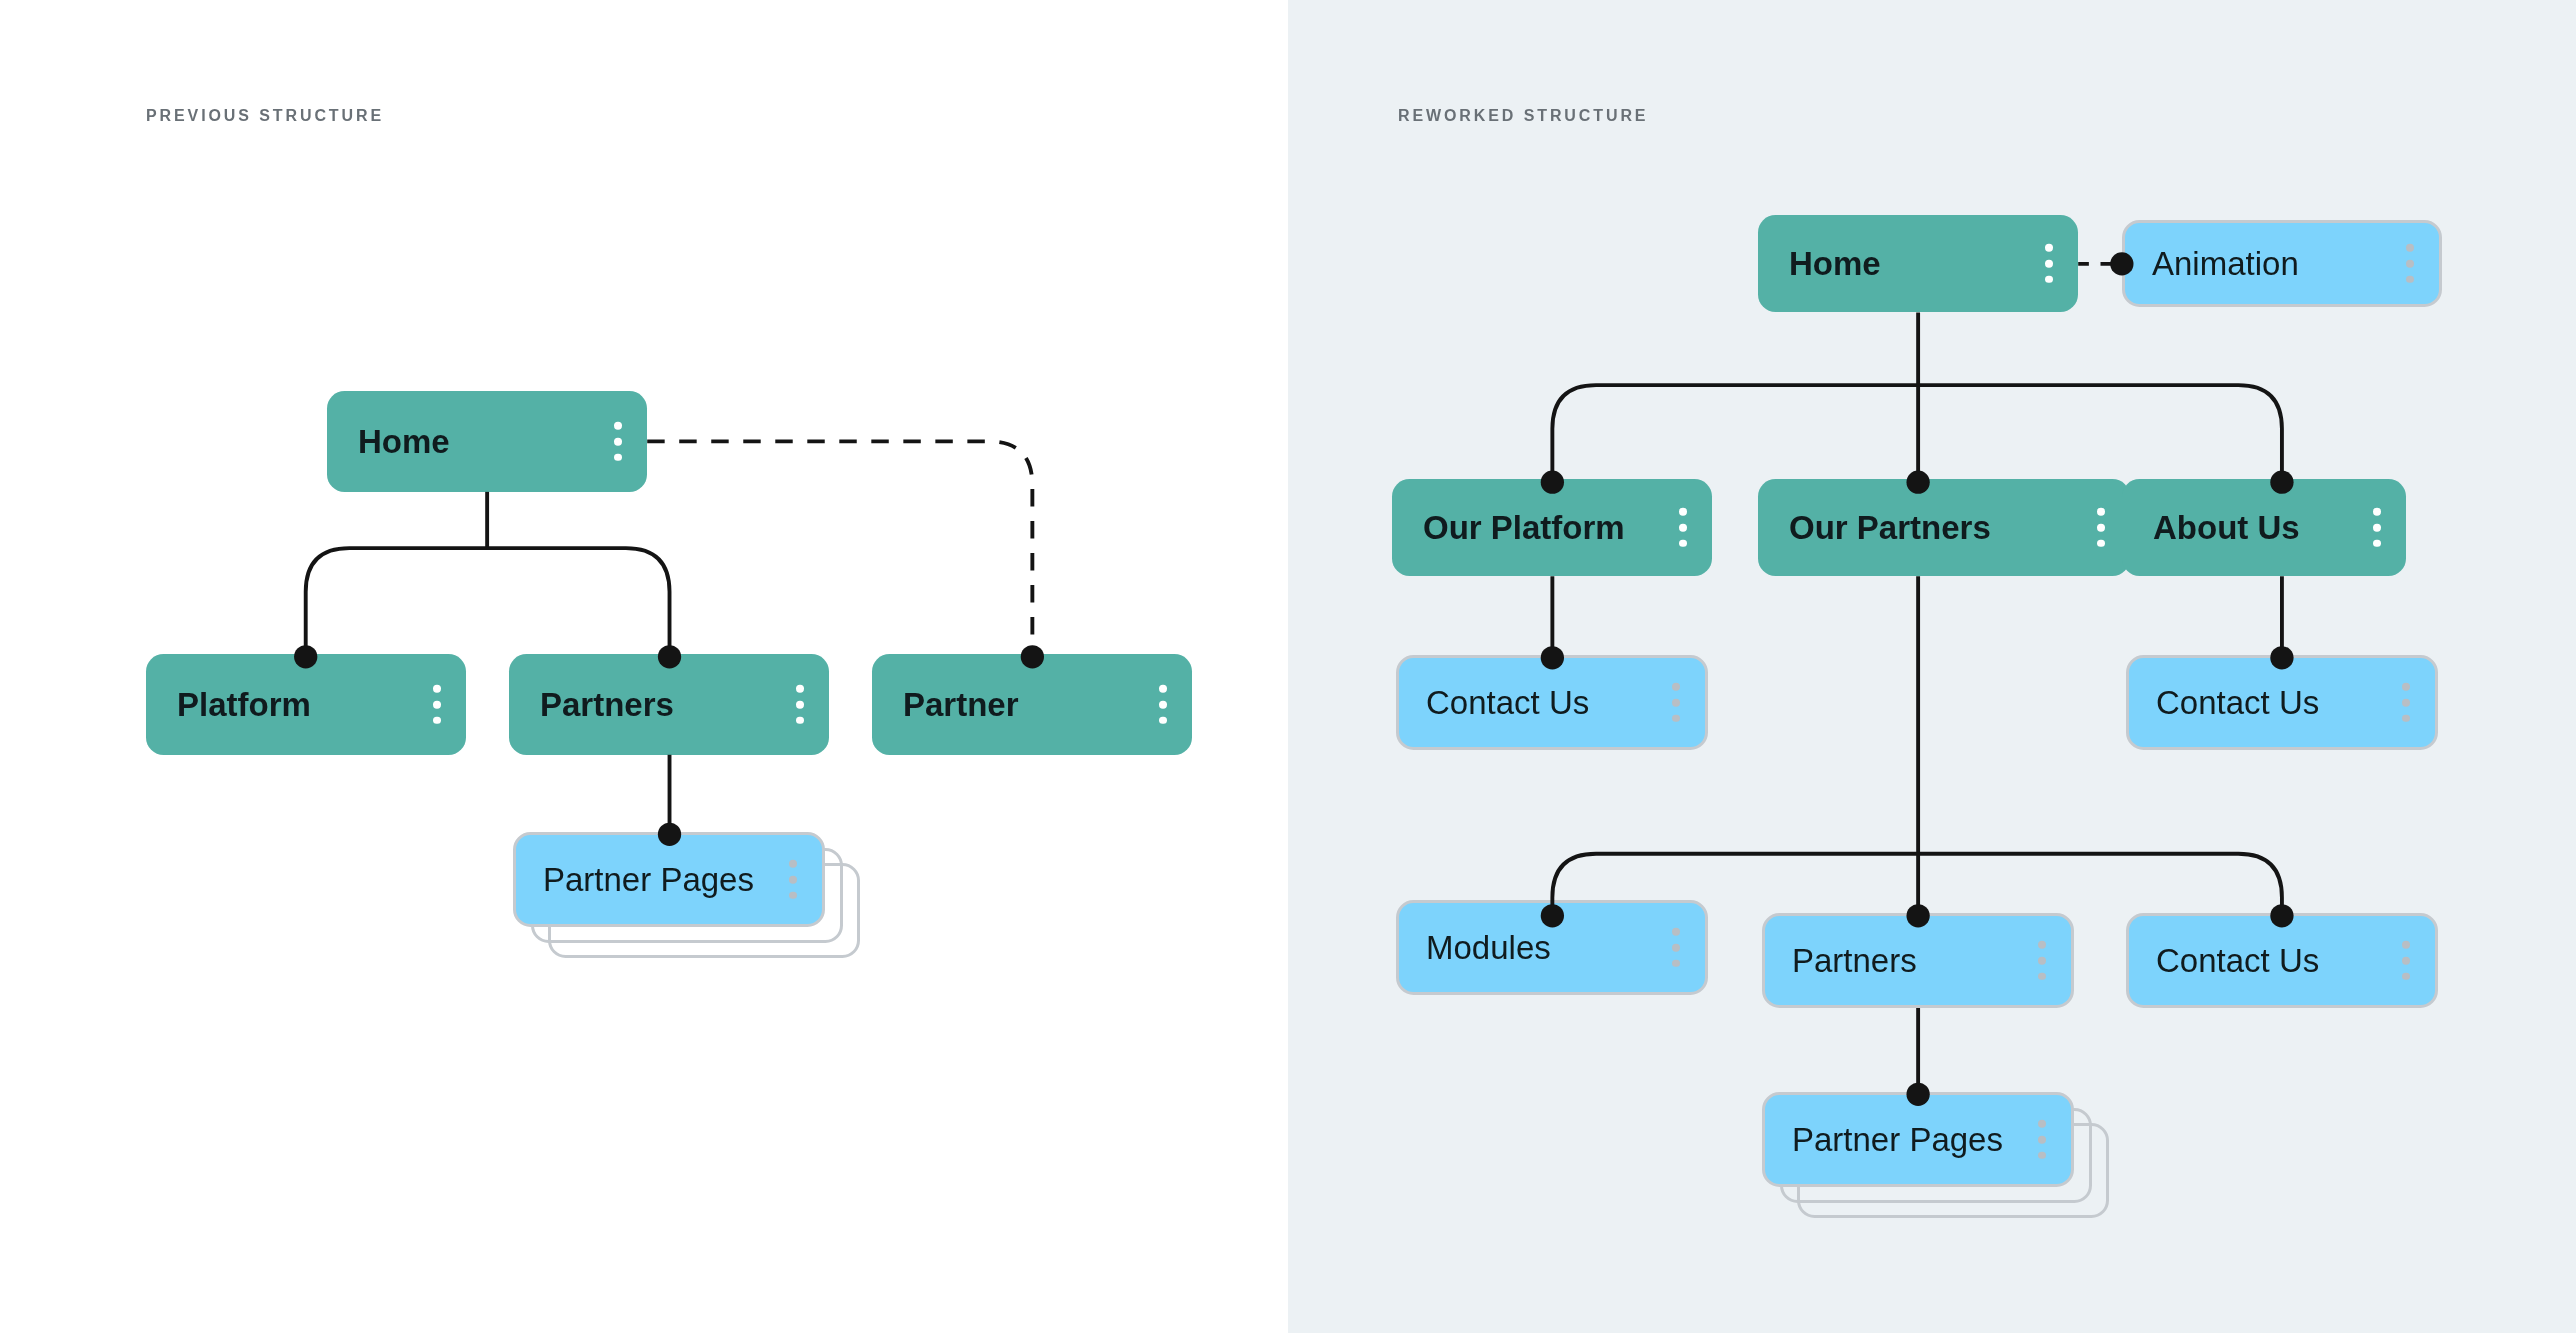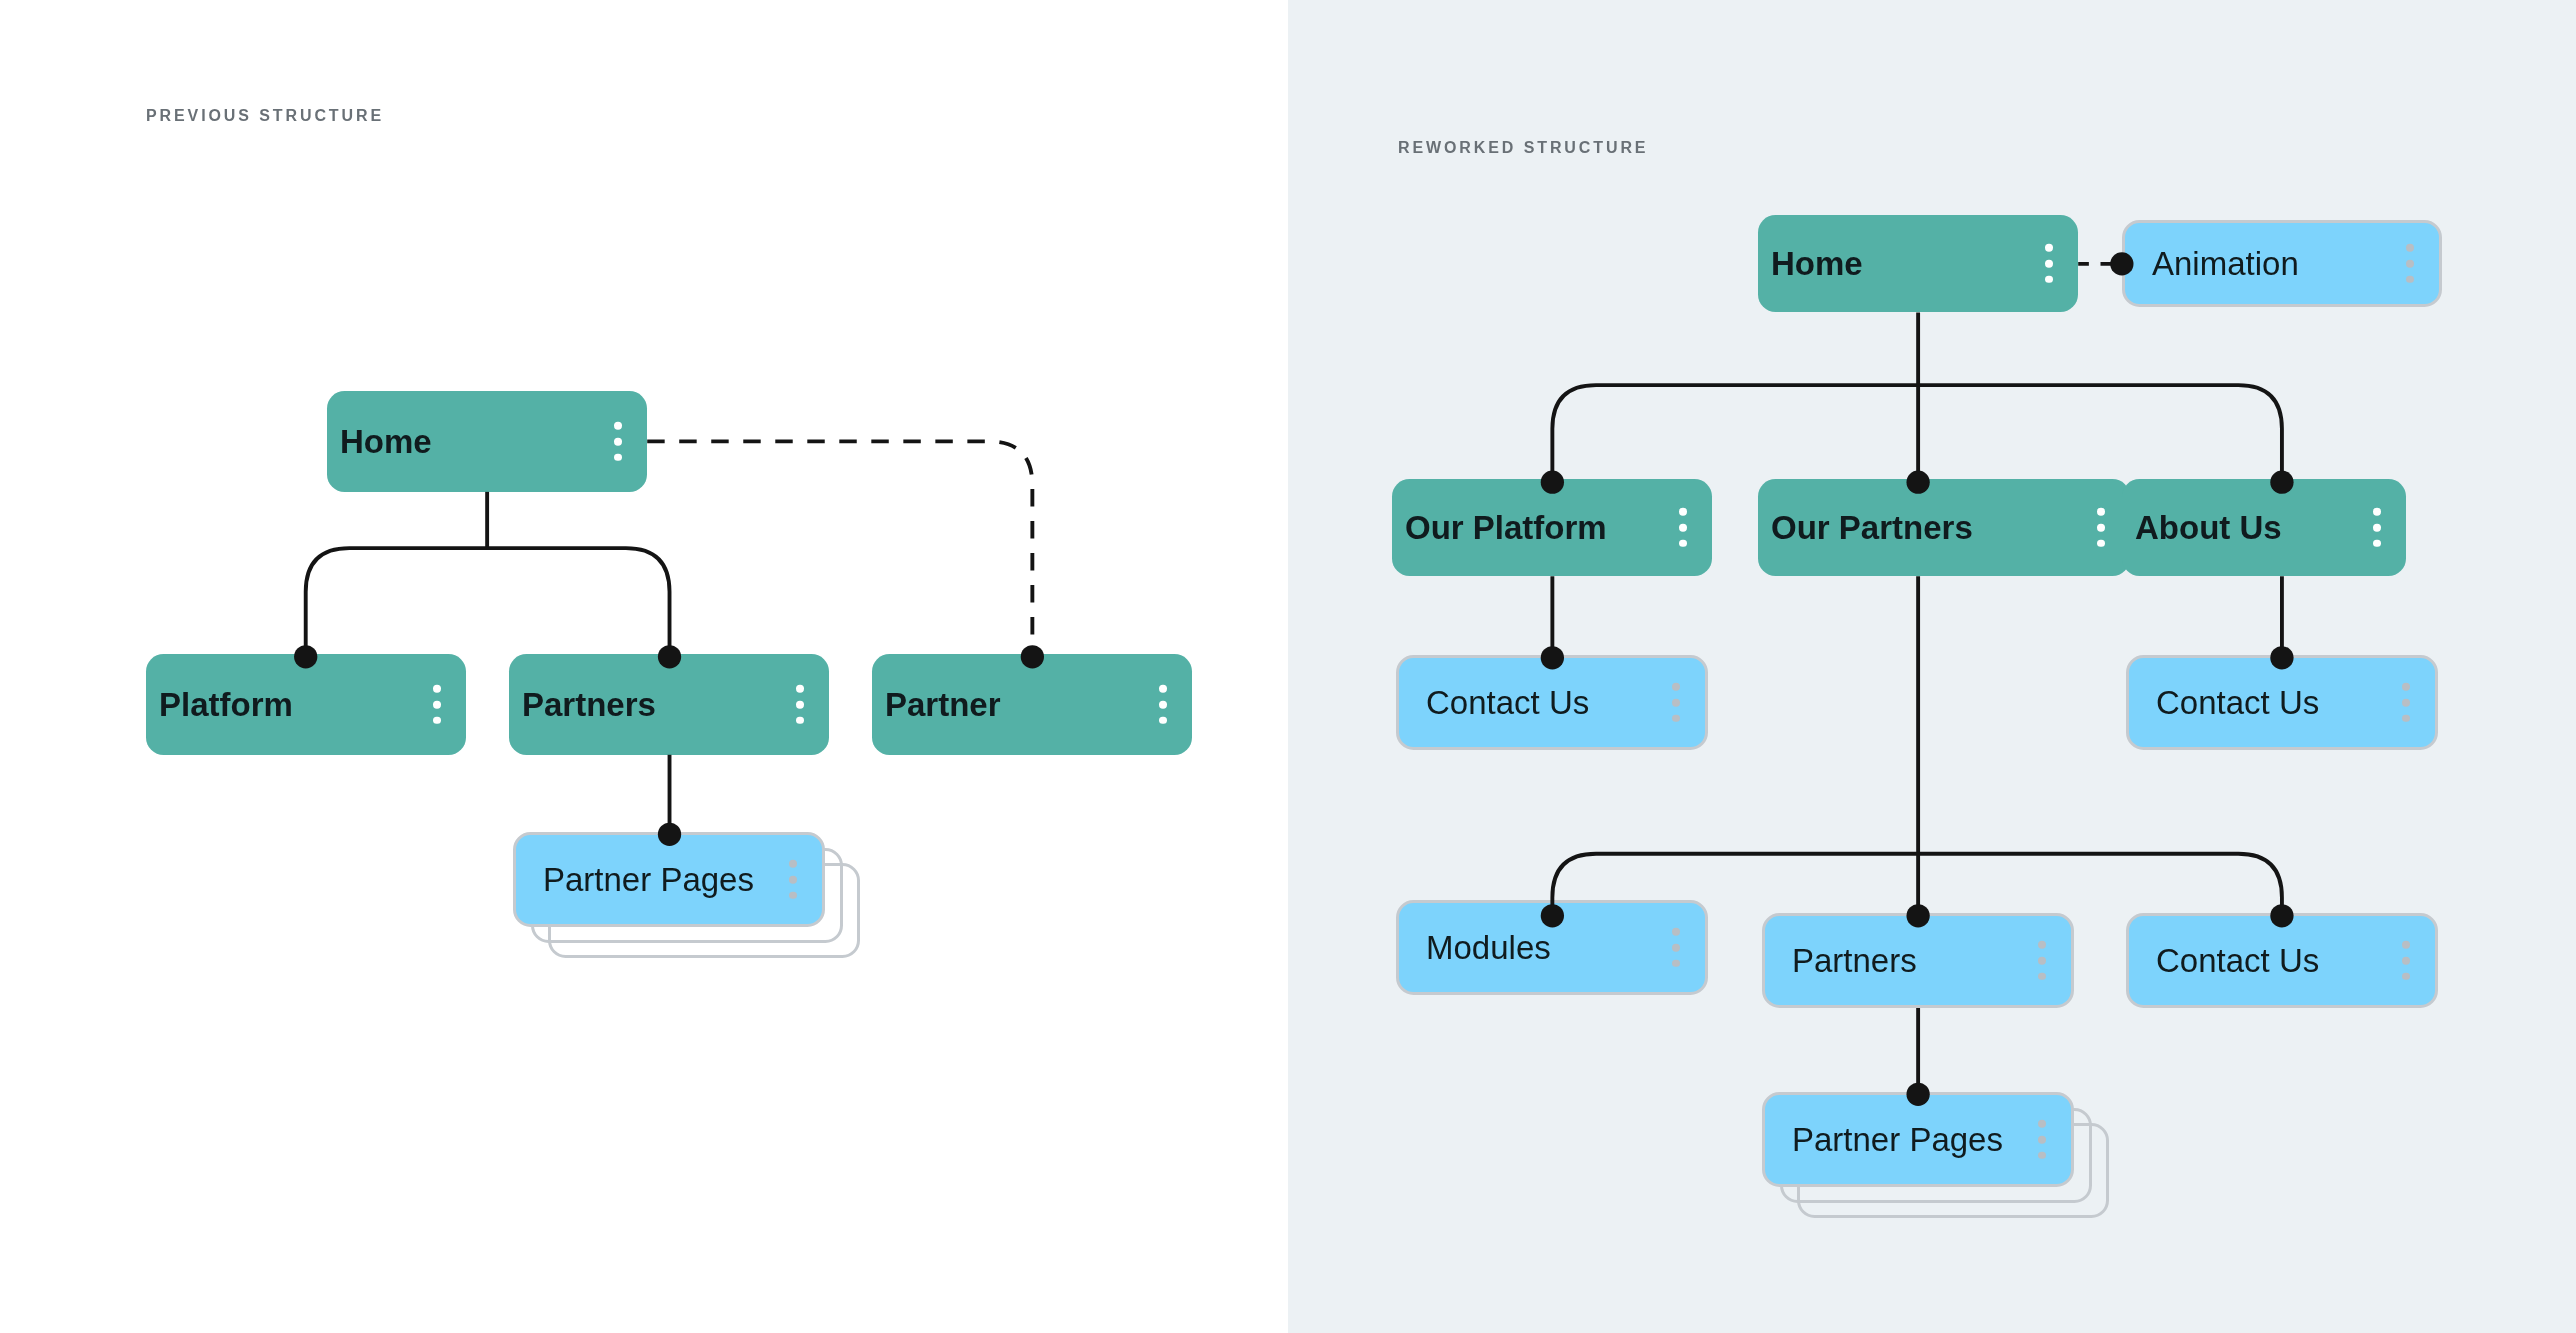--- a/index.html
+++ b/index.html
@@ -17,21 +17,21 @@
     font-size:16px;font-weight:700;letter-spacing:2.9px;
     color:var(--heading-text,#697076);
   }
   .node{
     position:absolute;
     border-radius:17.5px;
     display:flex;align-items:center;
     box-sizing:border-box;
   }
   .node .node-label{
-    padding-left:13px;
+    padding-left:31px;
     font-size:33px;
     color:var(--label-text,#101B1E);
     white-space:nowrap;
   }
   .teal{background:var(--teal,#54B1A6);}
   .teal .node-label{font-weight:700;}
   .white-card{
     background:#7dd3fc;
     border:3.9px solid var(--node-border,#C5CACF);
   }
@@ -77,21 +77,21 @@
 </head>
 <body>
 
 <div id="canvas">
 
   <div class="panel" id="panel-left">
     <div class="panel-heading" style="left:146px;top:107px;">PREVIOUS STRUCTURE</div>
   </div>
 
   <div class="panel" id="panel-right">
-    <div class="panel-heading" style="left:110px;top:107px;margin-top:32px;">REWORKED STRUCTURE</div>
+    <div class="panel-heading" style="left:110px;top:107px;">REWORKED STRUCTURE</div>
   </div>
 
   <div class="node teal" style="left:327px;top:391px;width:320px;height:101px">
     <span class="node-label">Home</span>
     <span class="kebab">
         <i></i>
         <i></i>
         <i></i>
       </span>
   </div>

